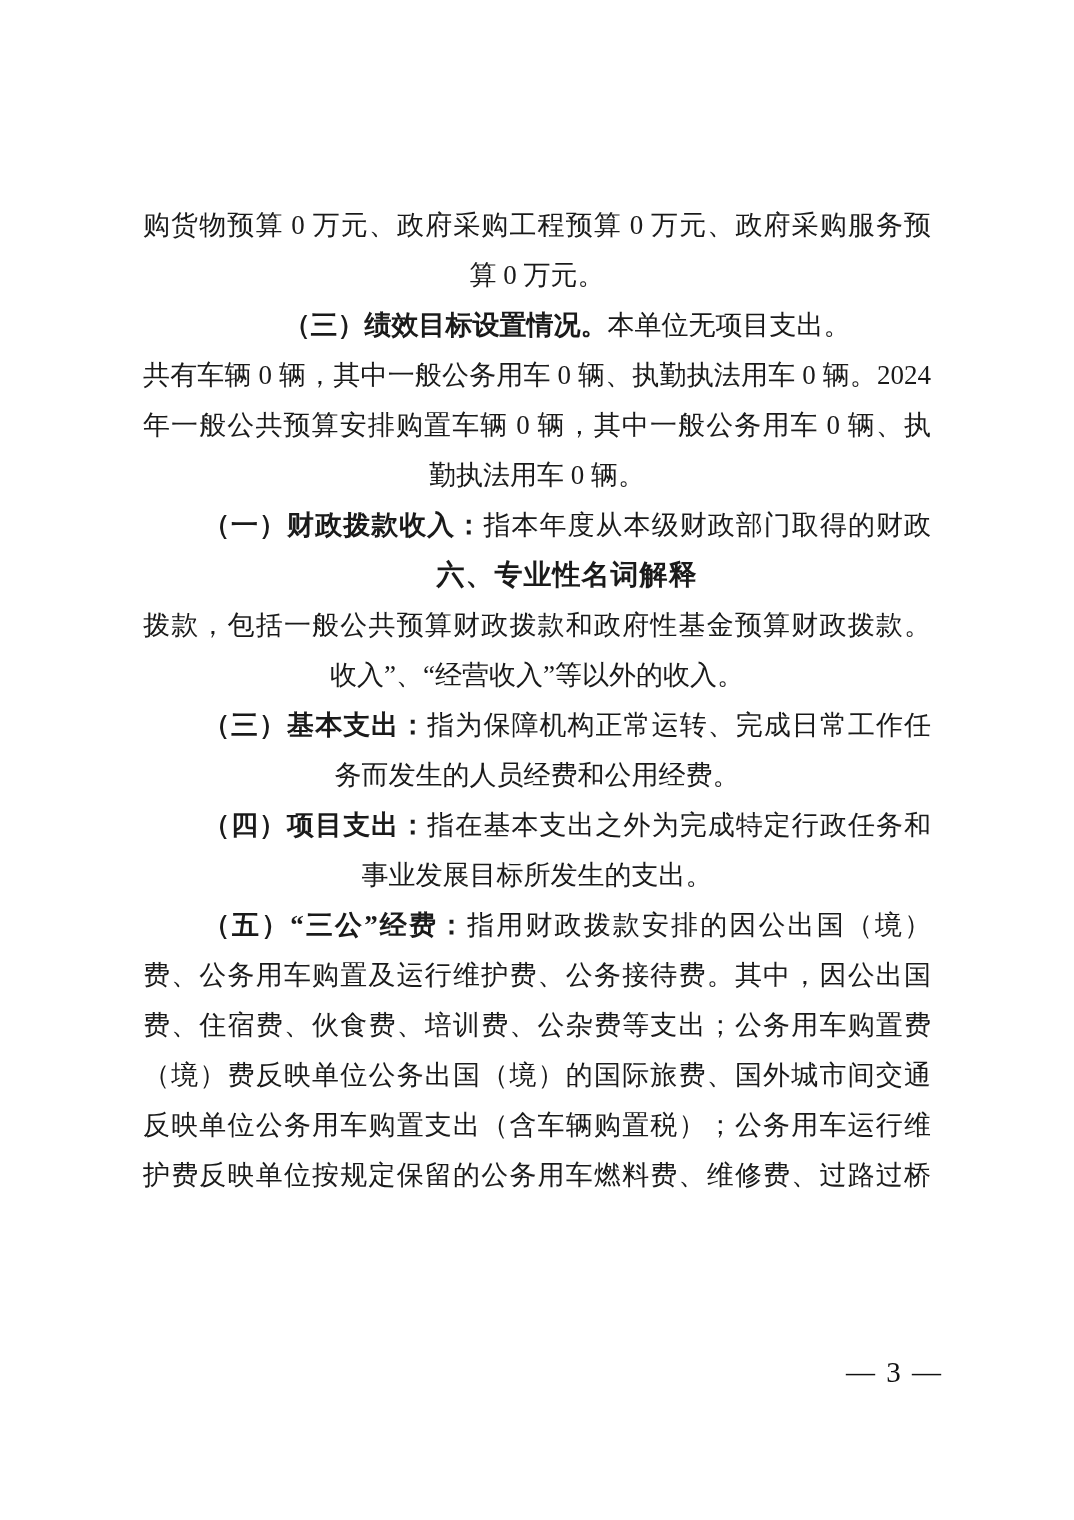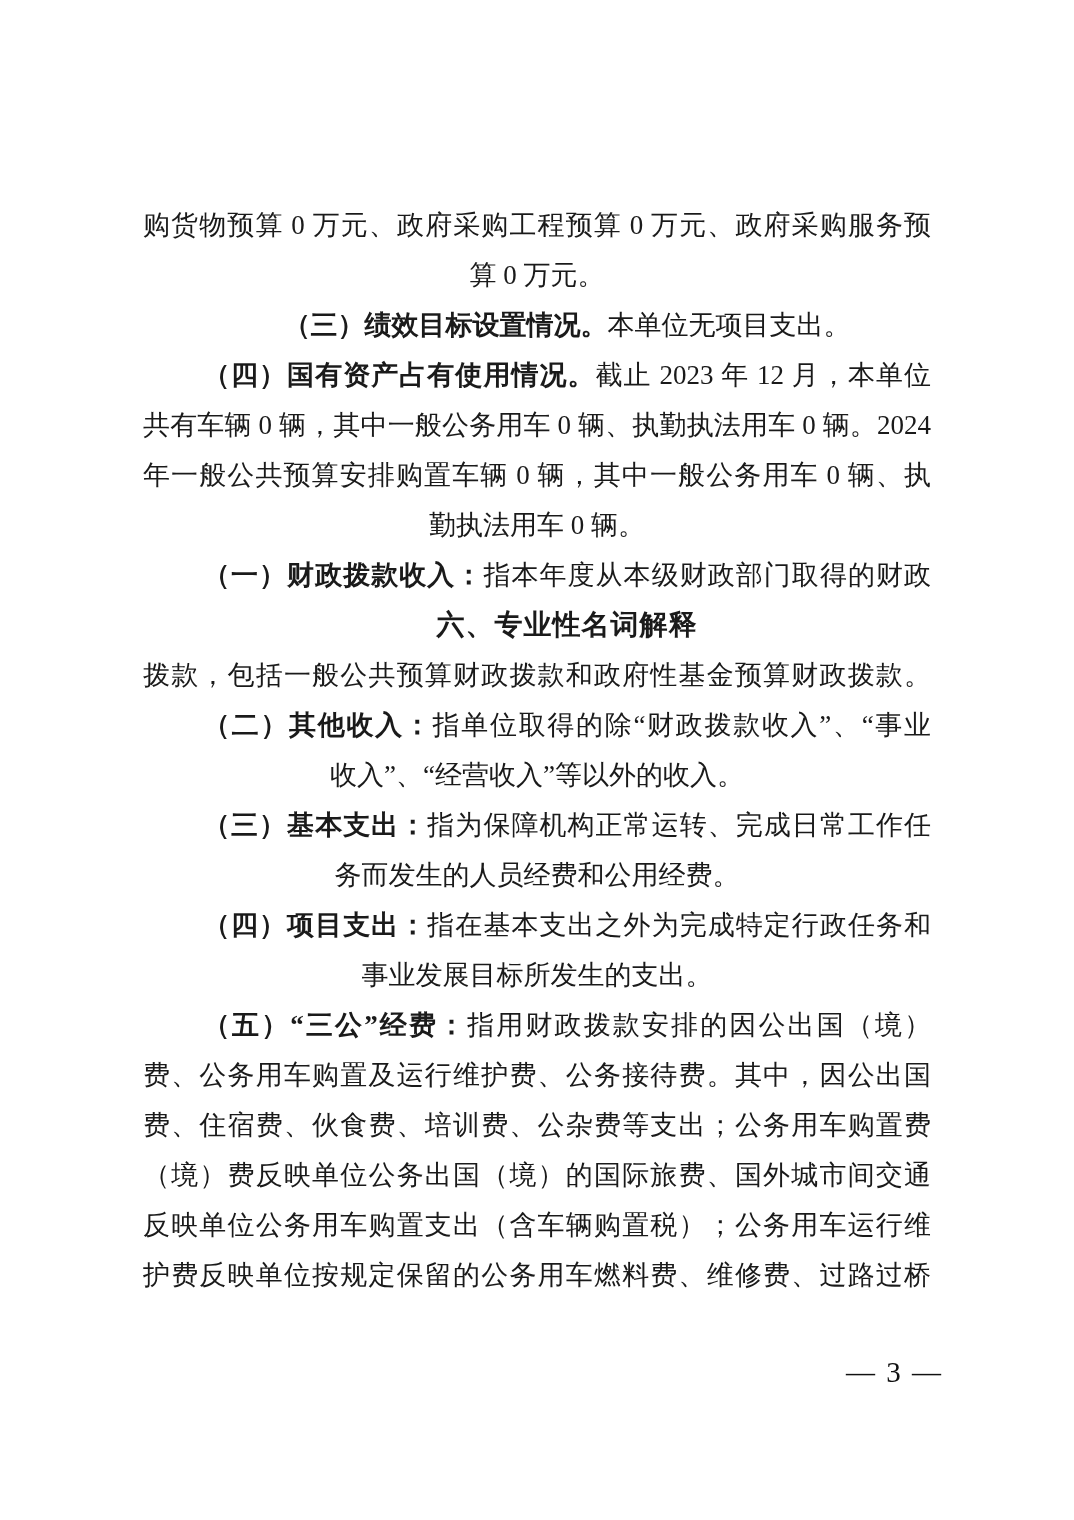--- a/index.html
+++ b/index.html
@@ -71,31 +71,29 @@
 <body>
 
 <div class="page">
   <div class="body-text">
 
     <div class="line justify"><span>购货物预算 0 万元、政府采购工程预算 0 万元、政府采购服务预</span></div>
     <div class="line"><span>算 0 万元。</span></div>
 
     <div class="line indent"><span class="term-label">（三）绩效目标设置情况。</span><span>本单位无项目支出。</span></div>
 
-    <div class="line indent justify"><span class="term-label">（四）国有资产占有使用情况。</span><span>截止 2023 年 12 月，本单位</span></div>
     <div class="line justify"><span>共有车辆 0 辆，其中一般公务用车 0 辆、执勤执法用车 0 辆。2024</span></div>
     <div class="line justify"><span>年一般公共预算安排购置车辆 0 辆，其中一般公务用车 0 辆、执</span></div>
     <div class="line"><span>勤执法用车 0 辆。</span></div>
 
     <div class="line indent justify"><span class="term-label">（一）财政拨款收入：</span><span>指本年度从本级财政部门取得的财政</span></div>
 
     <div class="line indent heading-line"><span>六、专业性名词解释</span></div>
     <div class="line justify"><span>拨款，包括一般公共预算财政拨款和政府性基金预算财政拨款。</span></div>
 
-    <div class="line indent justify"><span class="term-label">（二）其他收入：</span><span>指单位取得的除“财政拨款收入”、“事业</span></div>
     <div class="line"><span>收入”、“经营收入”等以外的收入。</span></div>
 
     <div class="line indent justify"><span class="term-label">（三）基本支出：</span><span>指为保障机构正常运转、完成日常工作任</span></div>
     <div class="line"><span>务而发生的人员经费和公用经费。</span></div>
 
     <div class="line indent justify"><span class="term-label">（四）项目支出：</span><span>指在基本支出之外为完成特定行政任务和</span></div>
     <div class="line"><span>事业发展目标所发生的支出。</span></div>
 
     <div class="line indent justify"><span class="term-label">（五）“三公”经费：</span><span>指用财政拨款安排的因公出国（境）</span></div>
     <div class="line justify"><span>费、公务用车购置及运行维护费、公务接待费。其中，因公出国</span></div>

